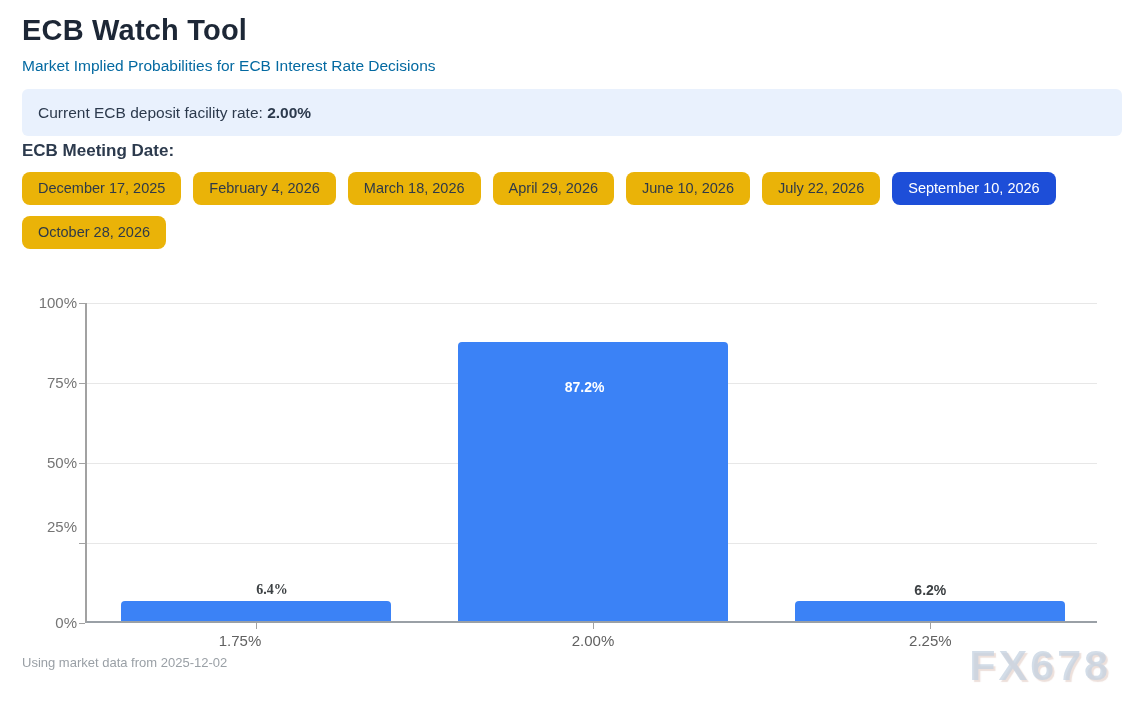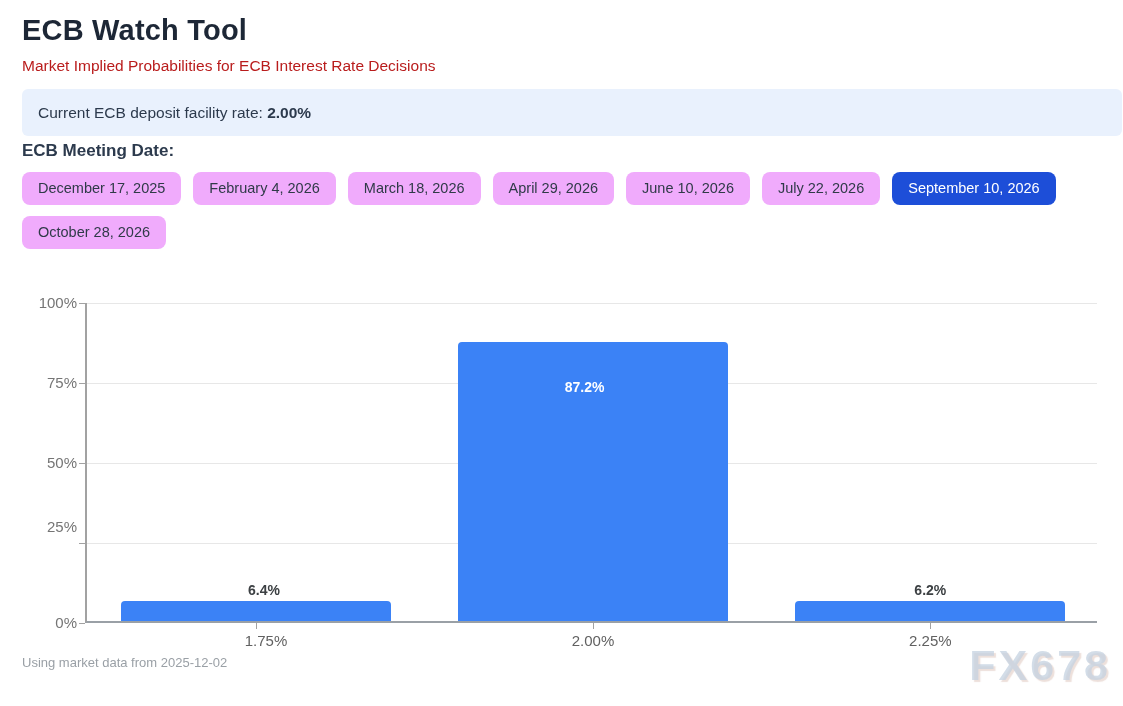--- a/index.html
+++ b/index.html
@@ -8,42 +8,42 @@
     background: #ffffff;
     font-family: "Liberation Sans", sans-serif;
     overflow: hidden;
   }
   .page { position: relative; width: 1123px; height: 706px; padding: 14px 0 8px 22px; }
 
   h1.title {
     font-size: 29px; font-weight: bold; color: #1d2736; letter-spacing: 0.2px;
   }
   p.subtitle {
-    margin-top: 10px; font-size: 15.5px; color: #b91c1c;
+    margin-top: 10px; font-size: 15.5px; color: #0369a1;
   }
   .banner {
     margin-top: 14px; margin-right: 1px;
     height: 47px; line-height: 47px;
     background: #e9f1fd; border-radius: 6px;
     padding-left: 16px;
     font-size: 15.5px; color: #2c3a4d;
   }
   .banner b { font-weight: bold; }
 
   h2.meeting-heading {
     margin-top: 5px; font-size: 17px; font-weight: bold; color: #2c3a4d;
   }
 
   .btn-row {
     margin-top: 11px; width: 1080px;
     display: flex; flex-wrap: wrap; gap: 11px 12px;
   }
   .date-btn {
     border: none; cursor: pointer;
-    background: #f0abfc; color: #2f3a48;
+    background: #eab308; color: #2f3a48;
     font-family: "Liberation Sans", sans-serif;
     font-size: 14.5px; line-height: 17px;
     padding: 8px 16px; border-radius: 8px;
     white-space: nowrap;
   }
   .date-btn.selected { background: #2563eb; color: #ffffff; }
 
   .chart-wrap { position: relative; margin-top: 46px; width: 1075px; height: 352px; }
   .plot {
     position: absolute; left: 63px; top: 8px; width: 1012px; height: 320px;
@@ -115,23 +115,23 @@
         <div class="ytick" style="top: 320px;"></div>
         <div class="gridline" style="top: 240px; background: rgb(231, 231, 231);"></div>
         <div class="ytick" style="top: 240px;"></div>
         <div class="gridline" style="top: 160px; background: rgb(231, 231, 231);"></div>
         <div class="ytick" style="top: 160px;"></div>
         <div class="gridline" style="top: 80px; background: rgb(231, 231, 231);"></div>
         <div class="ytick" style="top: 80px;"></div>
         <div class="gridline" style="top: 0px; background: rgb(231, 231, 231);"></div>
         <div class="ytick" style="top: 0px;"></div>
         <div class="bar" style="left: 33.7333px; width: 269.867px; height: 20.48px; background: rgb(59, 130, 246);"></div>
-        <div class="bar-label above" style="left: 42px; width: 269.867px; top: 278.52px;">6.4%</div>
+        <div class="bar-label above" style="left: 50px; width: 269.867px; top: 278.52px; font-family: Liberation Serif, serif;">6.4%</div>
         <div class="xtick" style="left: 168.667px;"></div>
-        <div class="xlabel" style="left: 179px; text-align: center;">1.75%</div>
+        <div class="xlabel" style="left: 153px; text-align: center;">1.75%</div>
         <div class="bar" style="left: 371.067px; width: 269.867px; height: 279.04px; background: rgb(59, 130, 246);"></div>
         <div class="bar-label inside" style="left: 371.067px; width: 253px; top: 64px; margin-top: 12px;">87.2%</div>
         <div class="xtick" style="left: 506px;"></div>
         <div class="xlabel" style="left: 506px;">2.00%</div>
         <div class="bar" style="left: 708.4px; width: 269.867px; height: 19.84px; background: rgb(59, 130, 246);"></div>
         <div class="bar-label above" style="left: 708.4px; width: 269.867px; top: 279.16px;">6.2%</div>
         <div class="xtick" style="left: 843.333px;"></div>
         <div class="xlabel" style="left: 843.333px;">2.25%</div>
       </div>
     <div id="ylabels"></div>

